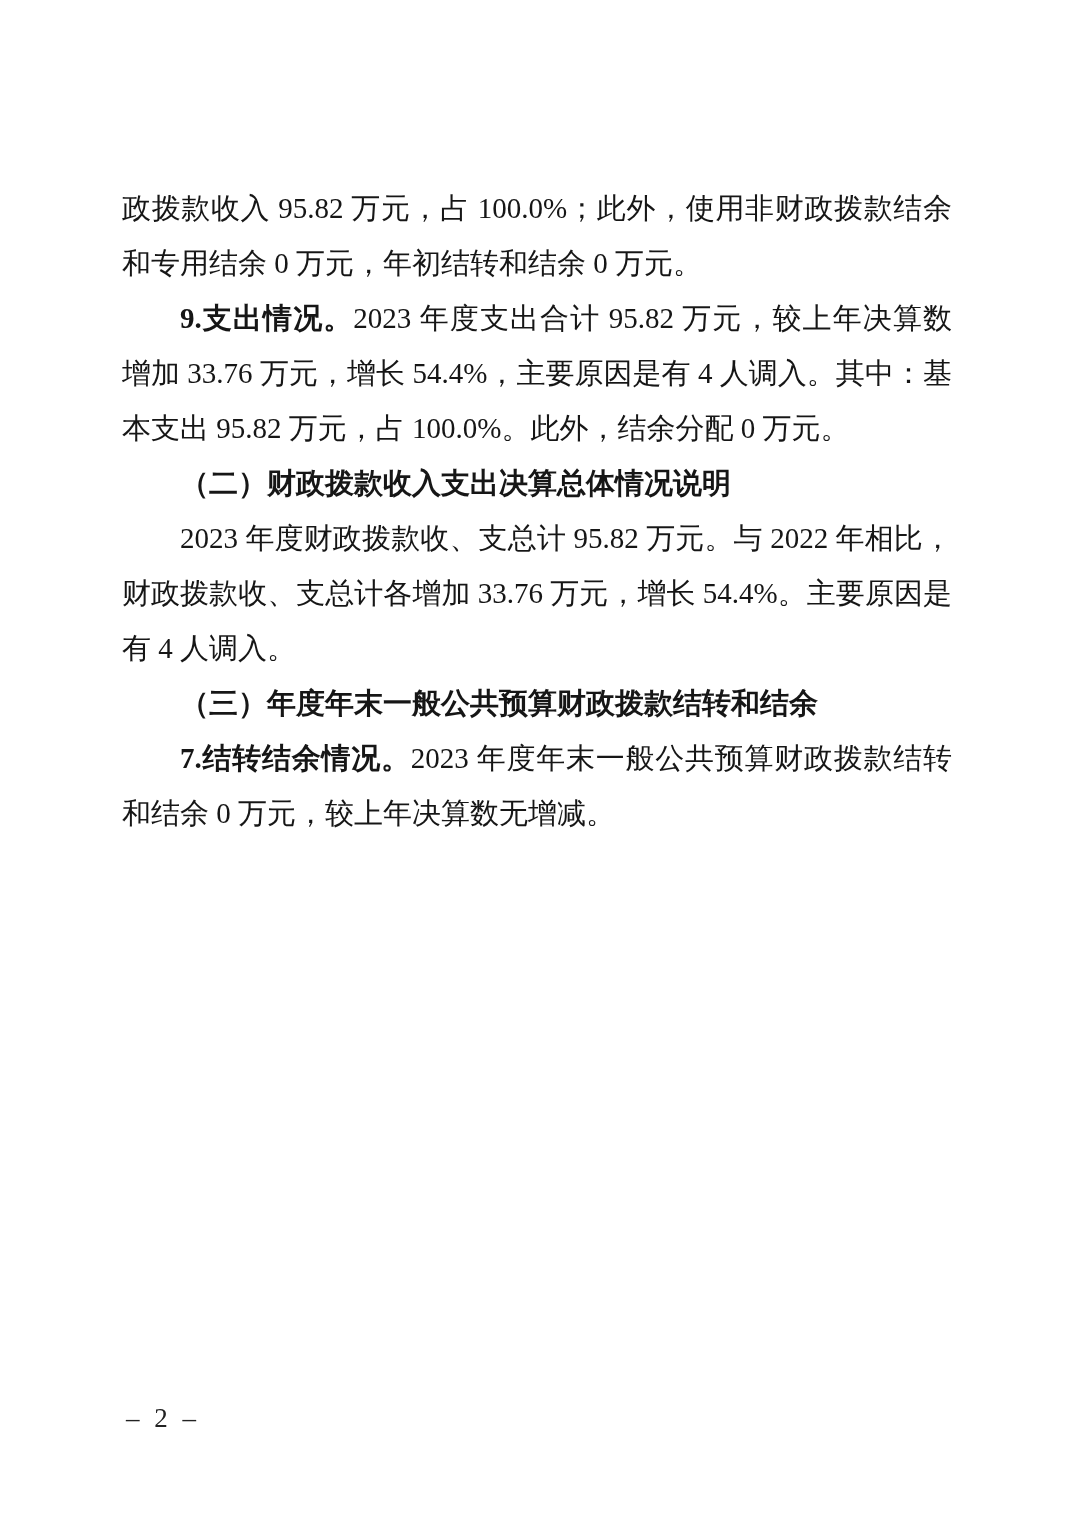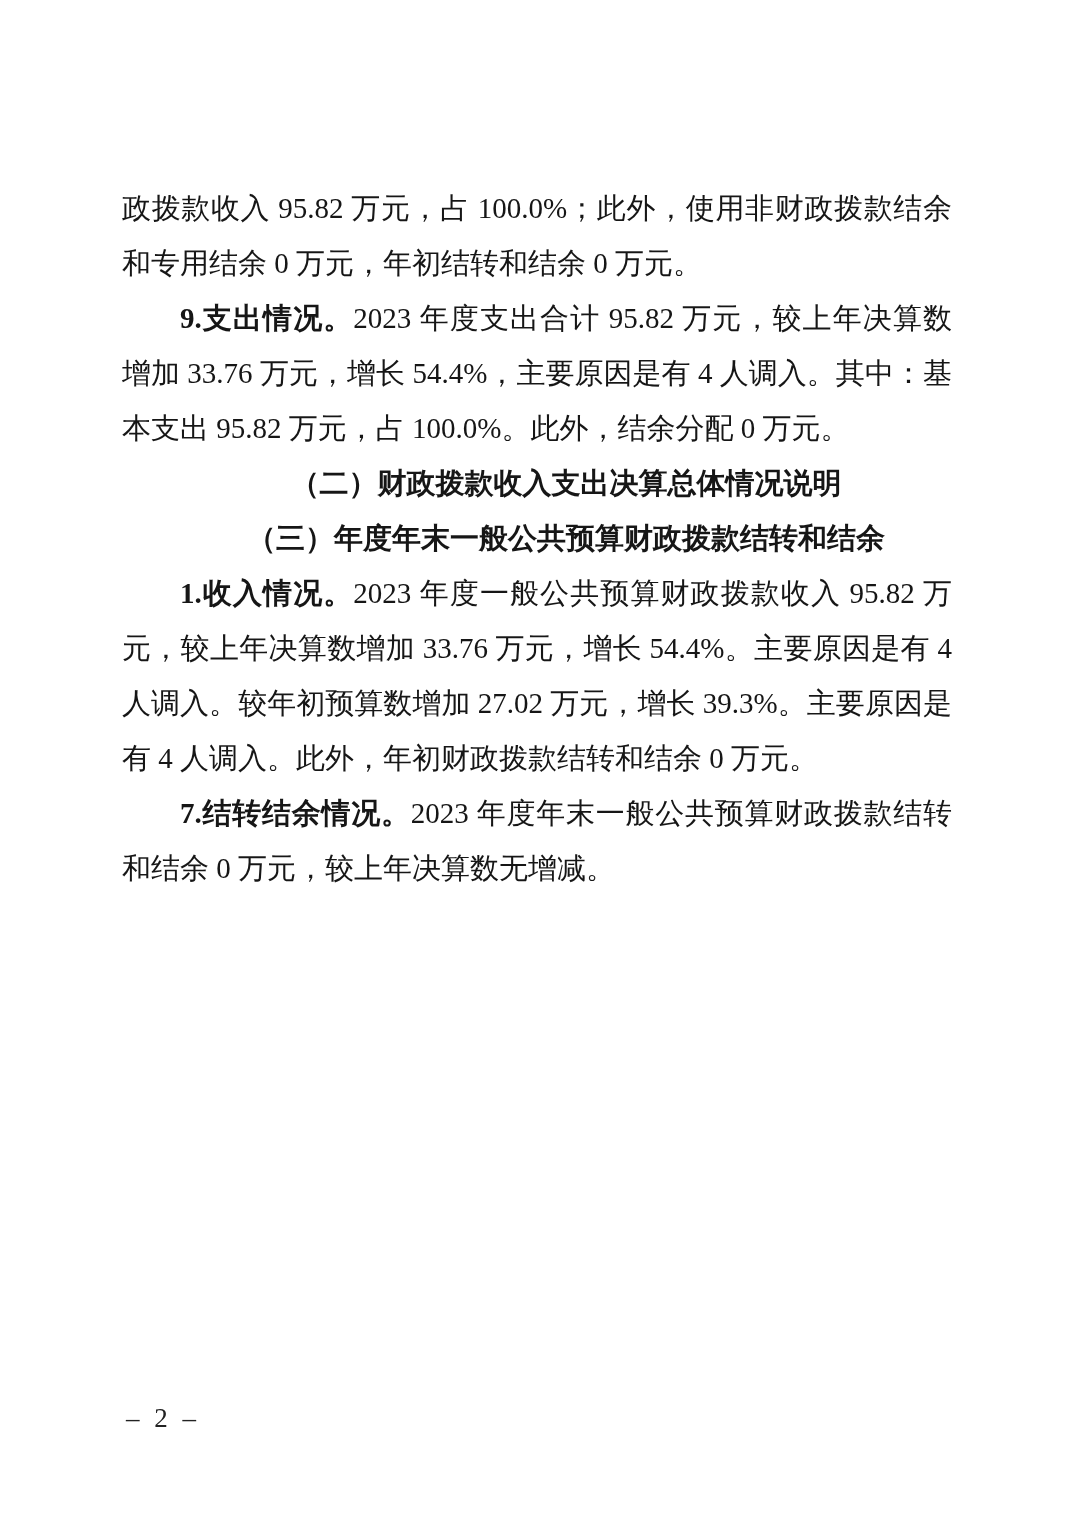--- a/index.html
+++ b/index.html
@@ -32,21 +32,21 @@
     text-justify: inter-ideograph;
   }
   .para.indent {
     text-indent: 2em;
   }
   .para .lead {
     font-weight: bold;
   }
   .para.heading {
     font-weight: bold;
-    text-align: center;
+    text-align: left;
   }
   .footer {
     position: absolute;
     left: 126px;
     top: 1398px;
     font-size: 27px;
     line-height: 40px;
     color: #222222;
     letter-spacing: 4px;
   }
@@ -58,24 +58,24 @@
 
   <div class="content">
 
     <p class="para"><span>政拨款收入 95.82 万元，占 100.0%；此外，使用非财政拨款结余和专用结余 0 万元，年初结转和结余 0 万元。</span></p>
 
     <p class="para indent"><span class="lead">9.支出情况。</span><span>2023 年度支出合计 95.82 万元，较上年决算数增加 33.76 万元，增长 54.4%，主要原因是有 4 人调入。其中：基本支出 95.82 万元，占 100.0%。此外，结余分配 0 万元。</span></p>
 
 
     <p class="para indent heading"><span>（二）财政拨款收入支出决算总体情况说明</span></p>
 
+    <p class="para indent"><span>2023 年度财政拨款收、支总计 95.82 万元。与 2022 年相比，财政拨款收、支总计各增加 33.76 万元，增长 54.4%。主要原因是有 4 人调入。</span></p>
 
     <p class="para indent heading"><span>（三）年度年末一般公共预算财政拨款结转和结余</span></p>
 
-    <p class="para indent"><span class="lead">1.收入情况。</span><span>2023 年度一般公共预算财政拨款收入 95.82 万元，较上年决算数增加 33.76 万元，增长 54.4%。主要原因是有 4 人调入。较年初预算数增加 27.02 万元，增长 39.3%。主要原因是有 4 人调入。此外，年初财政拨款结转和结余 0 万元。</span></p>
 
 
     <p class="para indent"><span class="lead">7.结转结余情况。</span><span>2023 年度年末一般公共预算财政拨款结转和结余 0 万元，较上年决算数无增减。</span></p>
 
   </div>
 
   <div class="footer"><span>– 2 –</span></div>
 
 </div>
 

